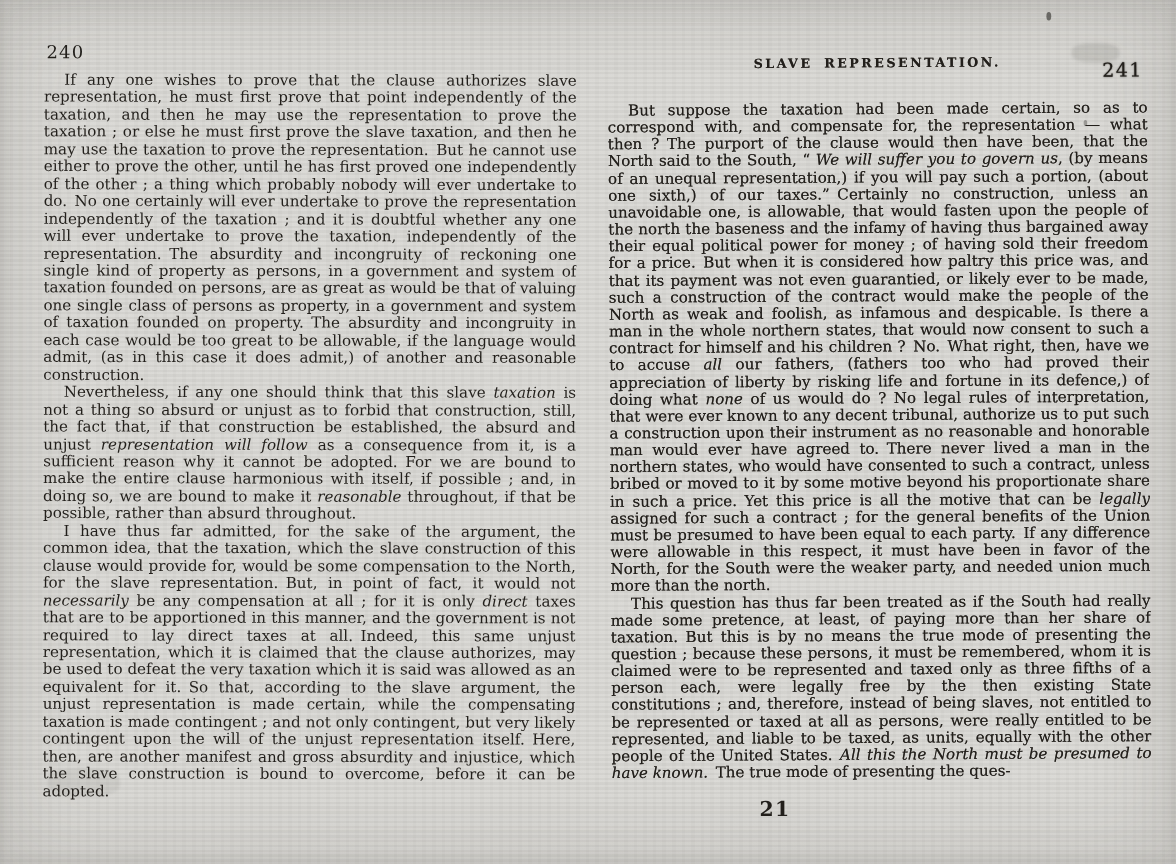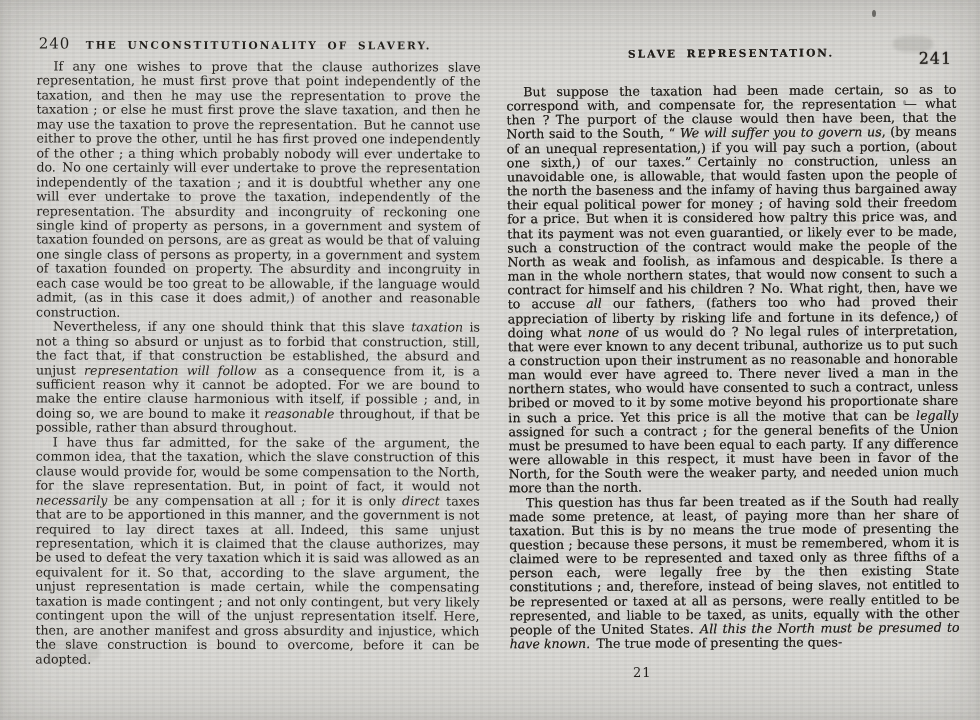--- a/index.html
+++ b/index.html
@@ -71,37 +71,36 @@
     text-align: justify;
     overflow: hidden;
   }
   .page-left  .page-body { height: 612px; }
   .page-right .page-body { height: 578px; line-height: 14.15px; }
   .page-body p { margin: 0; text-indent: 17px; }
   .it { font-style: italic; }
 
   .signature-mark {
     position: absolute; left: 633px; top: 665px;
-    font-size: 13px; font-weight: 400; letter-spacing: 1px;
+    font-size: 17px; font-weight: 700; letter-spacing: 1px;
   }
 </style>
 </head>
 <body>
 
 <div class="top-streaks"></div>
 <div class="vignette"></div>
 <div class="speck" style="left:872px; top:10px; width:4px; height:7px;"></div>
 <div class="speck" style="left:903px; top:100px; width:3px; height:5px; opacity:.6;"></div>
 <div class="smudge" style="left:893px; top:36px; width:40px; height:16px;"></div>
 <div class="smudge" style="left:40px; top:640px; width:60px; height:24px; opacity:.6;"></div>
 
 <div class="page page-left">
   <div class="page-header">
     <span class="page-num">240</span>
-    <span class="running-title">THE UNCONSTITUTIONALITY OF SLAVERY.</span>
   </div>
   <div class="page-body">
       <p><span>If any one wishes to prove that the clause authorizes slave representation, he must first prove that point independently of the taxation, and then he may use the representation to prove the taxation&nbsp;; or else he must first prove the slave taxation, and then he may use the taxation to prove the representation. But he cannot use either to prove the other, until he has first proved one independently of the other&nbsp;; a thing which probably nobody will ever undertake to do. No one certainly will ever undertake to prove the representation independently of the taxation&nbsp;; and it is doubtful whether any one will ever undertake to prove the taxation, independently of the representation. The absurdity and incongruity of reckoning one single kind of property as persons, in a government and system of taxation founded on persons, are as great as would be that of valuing one single class of persons as property, in a government and system of taxation founded on property. The absurdity and incongruity in each case would be too great to be allowable, if the language would admit, (as in this case it does admit,) of another and reasonable construction.</span></p>
       <p><span>Nevertheless, if any one should think that this slave </span><span class="it">taxation</span><span> is not a thing so absurd or unjust as to forbid that construction, still, the fact that, if that construction be established, the absurd and unjust </span><span class="it">representation will follow</span><span> as a consequence from it, is a sufficient reason why it cannot be adopted. For we are bound to make the entire clause harmonious with itself, if possible&nbsp;; and, in doing so, we are bound to make it </span><span class="it">reasonable</span><span> throughout, if that be possible, rather than absurd throughout.</span></p>
       <p><span>I have thus far admitted, for the sake of the argument, the common idea, that the taxation, which the slave construction of this clause would provide for, would be some compensation to the North, for the slave representation. But, in point of fact, it would not </span><span class="it">necessarily</span><span> be any compensation at all&nbsp;; for it is only </span><span class="it">direct</span><span> taxes that are to be apportioned in this manner, and the government is not required to lay direct taxes at all. Indeed, this same unjust representation, which it is claimed that the clause authorizes, may be used to defeat the very taxation which it is said was allowed as an equivalent for it. So that, according to the slave argument, the unjust representation is made certain, while the compensating taxation is made contingent&nbsp;; and not only contingent, but very likely contingent upon the will of the unjust representation itself. Here, then, are another manifest and gross absurdity and injustice, which the slave construction is bound to overcome, before it can be adopted.</span></p>
     </div>
 </div>
 
 <div class="page page-right">
   <div class="page-header">

